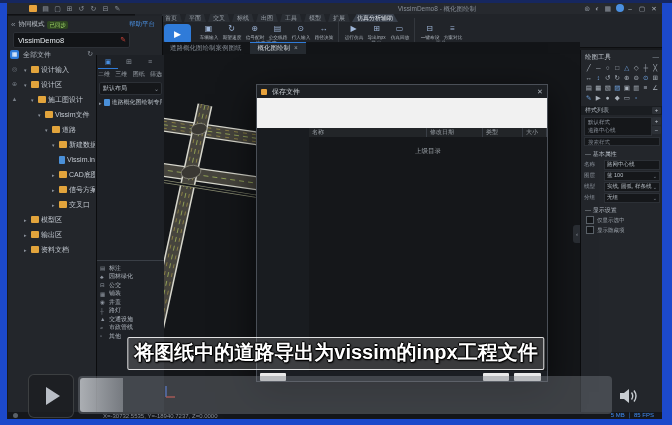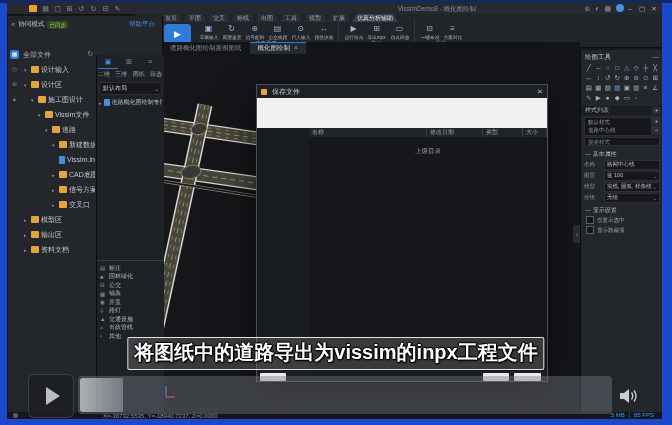--- a/index.html
+++ b/index.html
@@ -310,20 +310,24 @@
     <line x1="2" y1="12" x2="2" y2="1" stroke="#3f6fe0" stroke-width="1.4"></line>
     <line x1="2" y1="12" x2="11" y2="12" stroke="#d04438" stroke-width="1.4"></line>
   </svg>
 
   <div class="abs sidebar">
     <div class="abs sb-head">
       <span class="col">«</span>
       <span class="sb-mode">协同模式</span>
       <span class="badge">已同步</span>
       <span class="help">帮助平台</span>
+    </div>
+    <div class="abs proj">
+      <span class="v">VissimDemo8</span>
+      <span class="pen">✎</span>
     </div>
     <div class="abs rail">
       <span class="sel">▦</span>
         <span>◎</span>
         <span>⊕</span>
         <span>▲</span>
     </div>
     <div class="abs tree-head">
       <span class="t">全部文件</span>
       <span class="r">↻</span>

